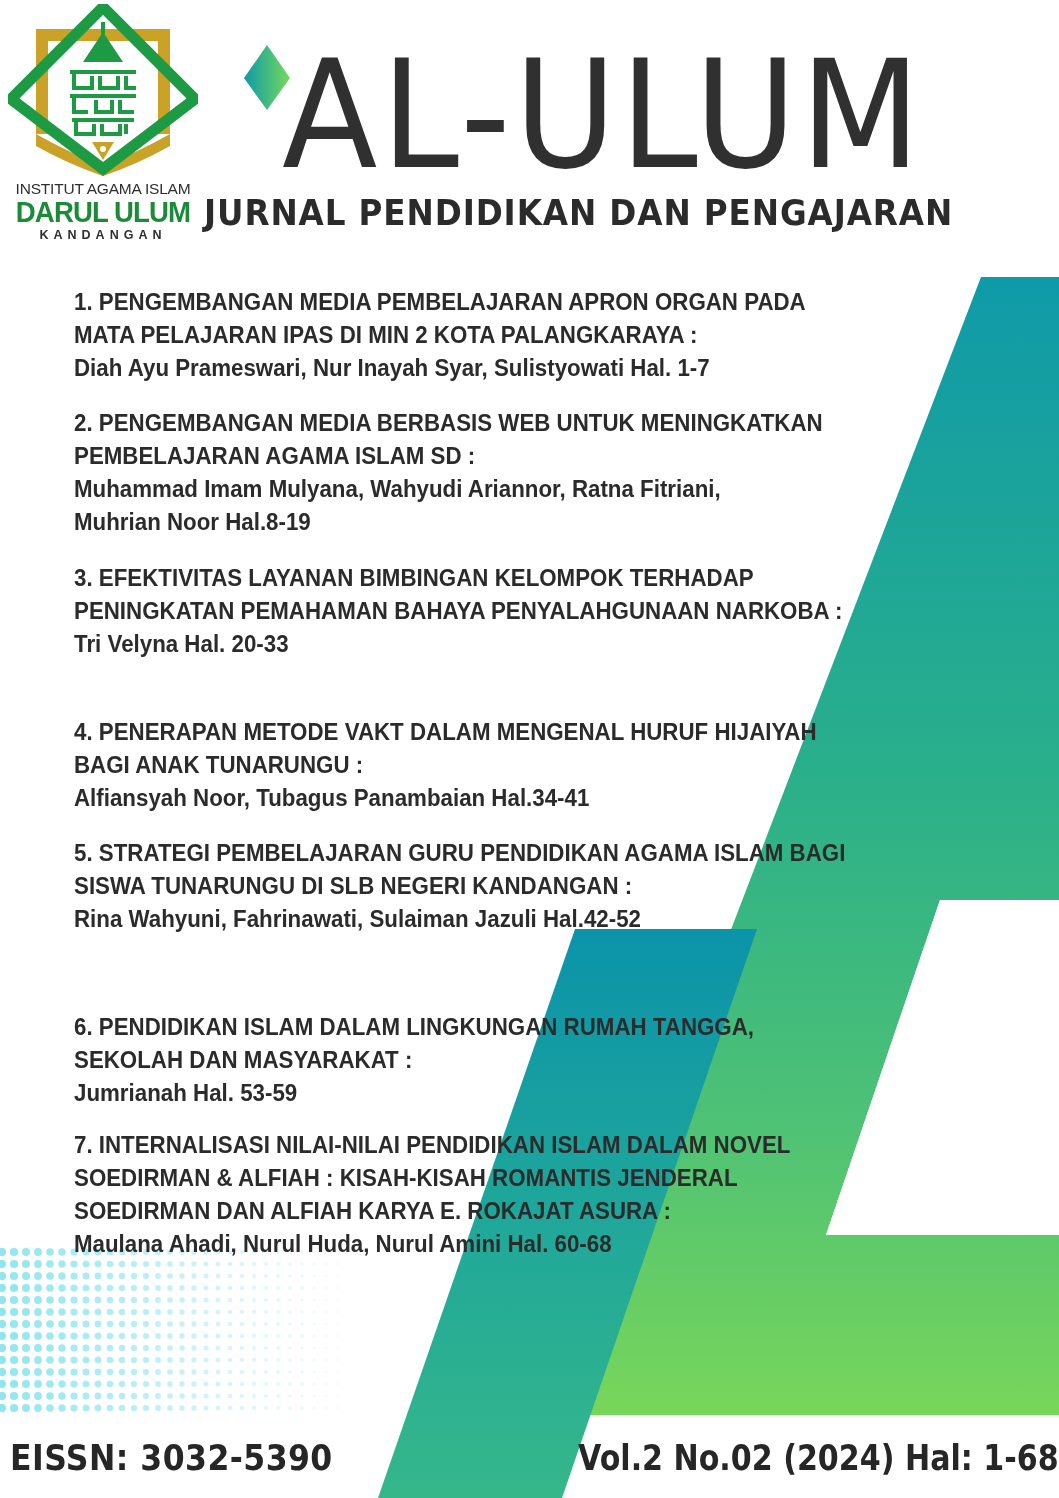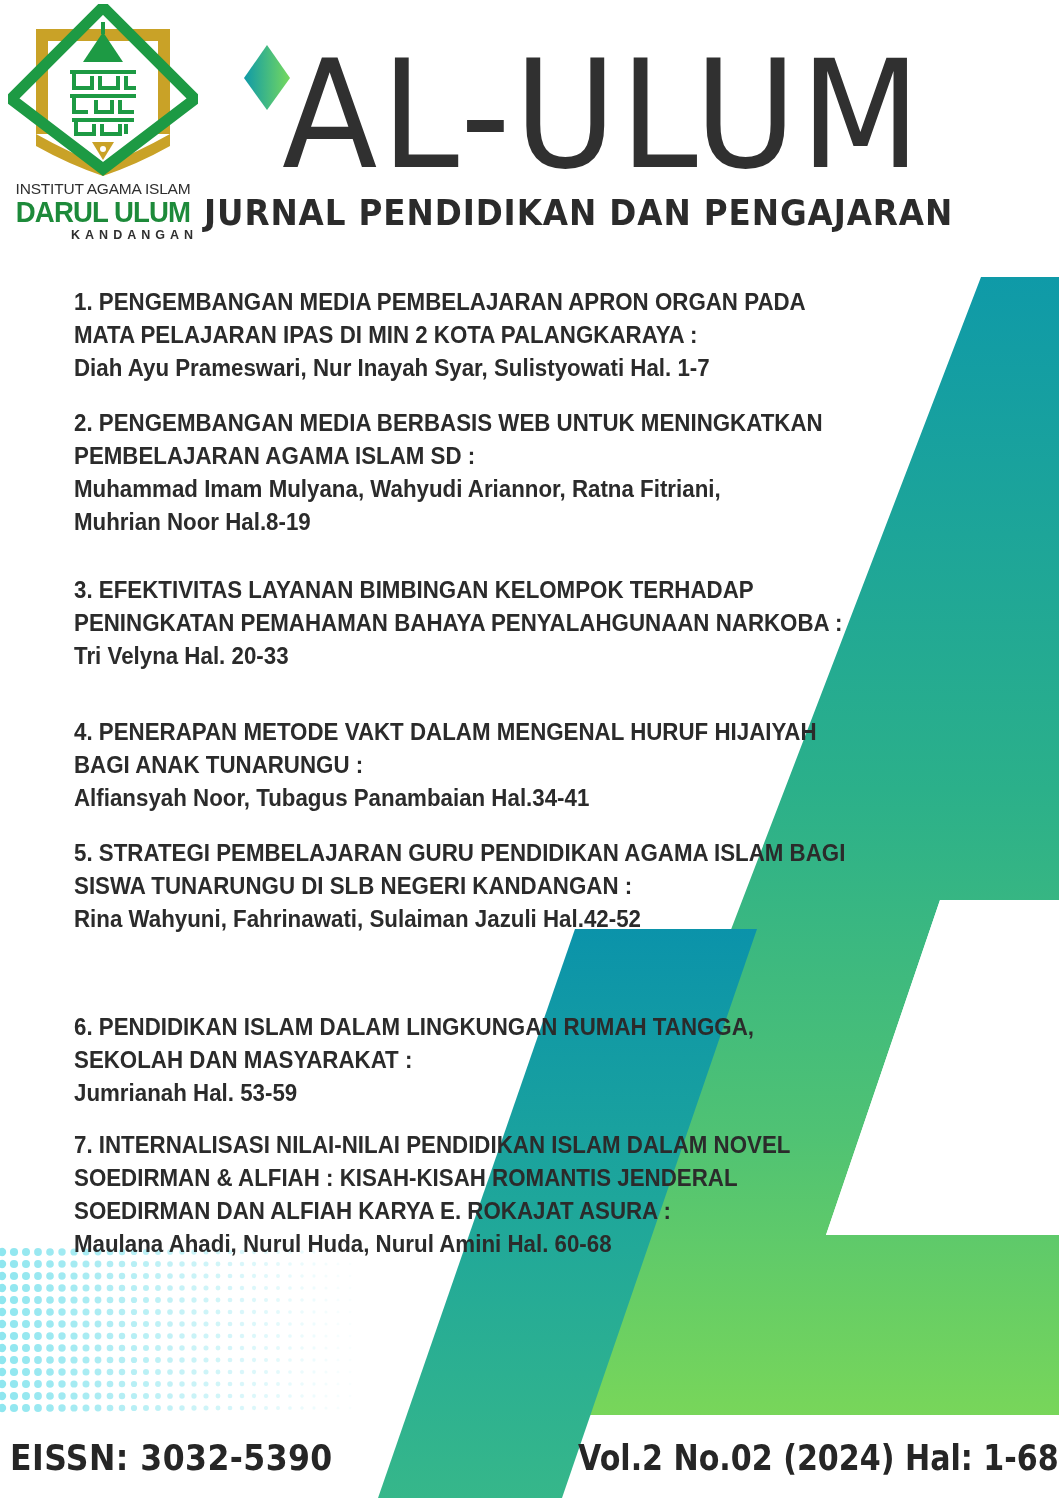--- a/index.html
+++ b/index.html
@@ -12,21 +12,21 @@
     .abs { position: absolute; }
 
     
     #bg-svg { position: absolute; left: 0; top: 0; width: 1059px; height: 1498px; z-index: 0; }
 
     
     .logo { left: 8px; top: 4px; width: 190px; height: 240px; z-index: 2; }
     .logo-caption { position: absolute; left: 0; width: 190px; text-align: center; }
     .logo-cap1 { top: 176px; font-size: 15.5px; color: #2f2f2f; letter-spacing: -0.2px; font-family: Liberation Sans, sans-serif; }
     .logo-cap2 { top: 191px; font-size: 30px; font-weight: bold; color: #1d8a3a; letter-spacing: -1px; font-family: "Liberation Sans", sans-serif; transform: scaleX(0.92); transform-origin: center; }
-    .logo-cap3 { top: 224px; font-size: 12.5px; font-weight: bold; color: #2f2f2f; letter-spacing: 5px; font-family: "Liberation Sans", sans-serif; text-align: right; }
+    .logo-cap3 { top: 224px; font-size: 12.5px; font-weight: bold; color: #2f2f2f; letter-spacing: 5px; font-family: "Liberation Sans", sans-serif; }
 
     .diamond { left: 242px; top: 45px; width: 65px; height: 65px; z-index: 2; }
 
     .title {
       left: 282px; top: 40px; z-index: 2;
       font-size: 150px; line-height: 150px; color: #303030;
       font-family: "DejaVu Sans", sans-serif; font-weight: normal;
       letter-spacing: 4px; transform: scaleX(0.93); transform-origin: left top;
       white-space: nowrap;
     }
@@ -565,21 +565,21 @@
     <div class="line">1.  PENGEMBANGAN MEDIA PEMBELAJARAN APRON ORGAN PADA</div>
     <div class="line">MATA PELAJARAN IPAS DI MIN 2 KOTA PALANGKARAYA :</div>
     <div class="line">Diah Ayu Prameswari, Nur Inayah Syar, Sulistyowati Hal. 1-7</div>
   </div>
   <div class="article" style="top:137px">
     <div class="line">2.  PENGEMBANGAN MEDIA BERBASIS WEB UNTUK MENINGKATKAN</div>
     <div class="line">PEMBELAJARAN AGAMA ISLAM SD :</div>
     <div class="line">Muhammad Imam Mulyana, Wahyudi Ariannor, Ratna Fitriani,</div>
     <div class="line">Muhrian Noor Hal.8-19</div>
   </div>
-  <div class="article" style="top:304px">
+  <div class="article" style="top:292px">
     <div class="line">3.  EFEKTIVITAS LAYANAN BIMBINGAN KELOMPOK TERHADAP</div>
     <div class="line">PENINGKATAN PEMAHAMAN BAHAYA PENYALAHGUNAAN NARKOBA :</div>
     <div class="line">Tri Velyna Hal. 20-33</div>
   </div>
   <div class="article" style="top:446px">
     <div class="line">4.  PENERAPAN METODE VAKT DALAM MENGENAL HURUF HIJAIYAH</div>
     <div class="line">BAGI ANAK TUNARUNGU :</div>
     <div class="line">Alfiansyah Noor,  Tubagus Panambaian Hal.34-41</div>
   </div>
   <div class="article" style="top:567px">

